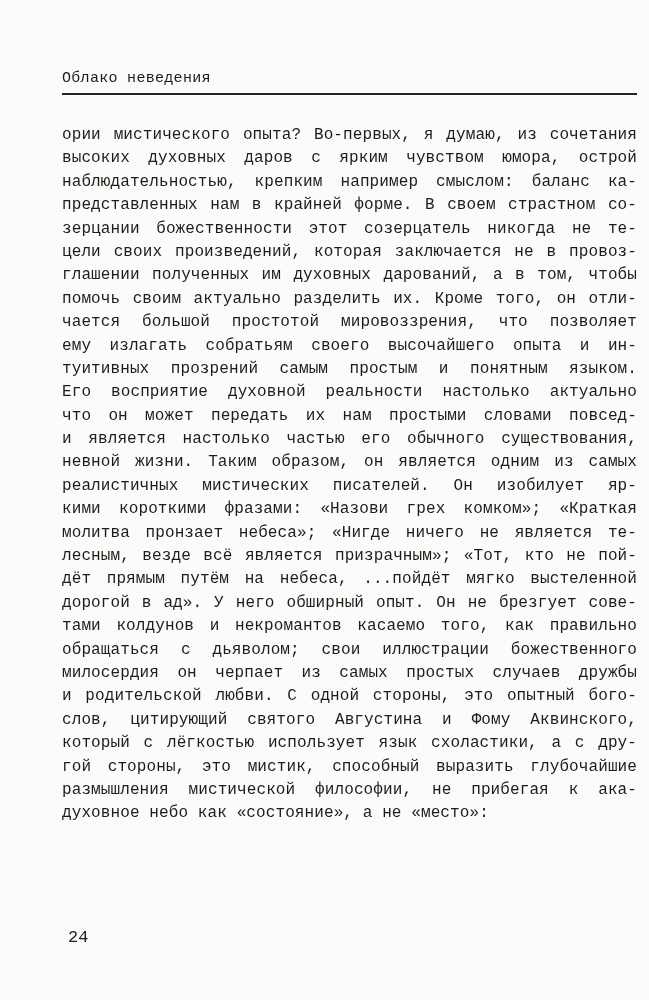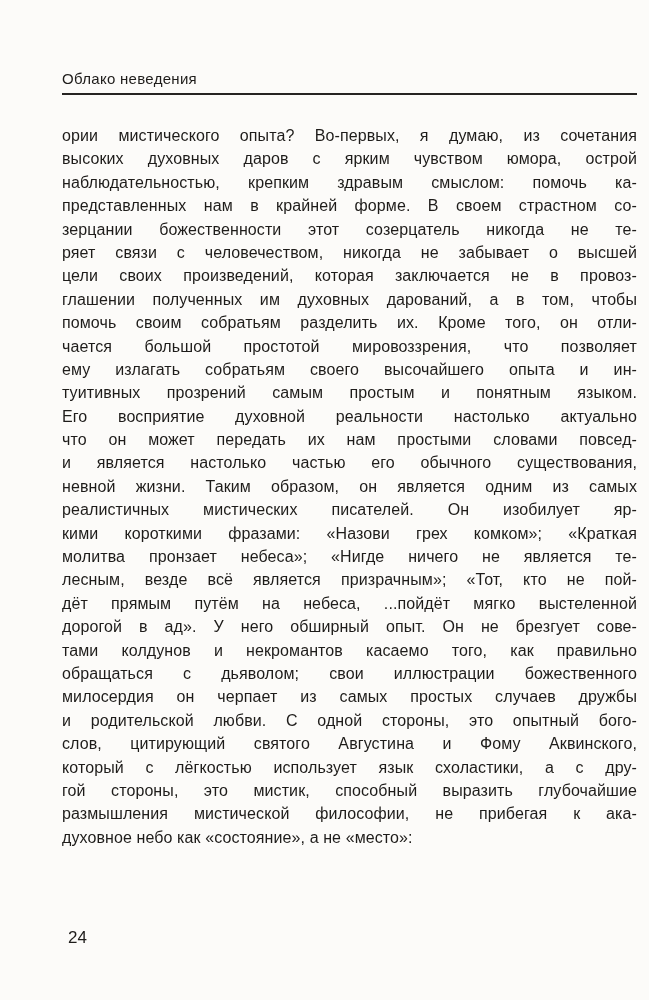--- a/index.html
+++ b/index.html
@@ -7,21 +7,21 @@
     padding: 0;
     background: #e9e7e2;
   }
   .page {
     position: relative;
     width: 649px;
     height: 1000px;
     margin: 0 auto;
     background: var(--background, #fcfbf9);
     color: var(--text, #1e1c1a);
-    font-family: Liberation Sans, sans-serif;
+    font-family: Liberation Mono, monospace;
     overflow: hidden;
   }
   .running-head {
     position: absolute;
     left: 62px;
     width: 575px;
     top: 70px;
   }
   .running-title {
     display: block;
@@ -66,27 +66,26 @@
 <div class="page">
 
   <header class="running-head">
     <span class="running-title">Облако неведения</span>
     <div class="header-rule"></div>
   </header>
 
   <main class="body-text">
       <div class="text-line">ории мистического опыта? Во-первых, я думаю, из сочетания</div>
       <div class="text-line">высоких духовных даров с ярким чувством юмора, острой</div>
-      <div class="text-line">наблюдательностью, крепким здравым смыслом: помочь ка-</div>
+      <div class="text-line">наблюдательностью, крепким например смыслом: баланс ка-</div>
       <div class="text-line">представленных нам в крайней форме. В своем страстном со-</div>
       <div class="text-line">зерцании божественности этот созерцатель никогда не те-</div>
-      <div class="text-line">ряет связи с человечеством, никогда не забывает о высшей</div>
       <div class="text-line">цели своих произведений, которая заключается не в провоз-</div>
       <div class="text-line">глашении полученных им духовных дарований, а в том, чтобы</div>
-      <div class="text-line">помочь своим собратьям разделить их. Кроме того, он отли-</div>
+      <div class="text-line">помочь своим актуально разделить их. Кроме того, он отли-</div>
       <div class="text-line">чается большой простотой мировоззрения, что позволяет</div>
       <div class="text-line">ему излагать собратьям своего высочайшего опыта и ин-</div>
       <div class="text-line">туитивных прозрений самым простым и понятным языком.</div>
       <div class="text-line">Его восприятие духовной реальности настолько актуально</div>
       <div class="text-line">что он может передать их нам простыми словами повсед-</div>
       <div class="text-line">и является настолько частью его обычного существования,</div>
       <div class="text-line">невной жизни. Таким образом, он является одним из самых</div>
       <div class="text-line">реалистичных мистических писателей. Он изобилует яр-</div>
       <div class="text-line">кими короткими фразами: «Назови грех комком»; «Краткая</div>
       <div class="text-line">молитва пронзает небеса»; «Нигде ничего не является те-</div>

